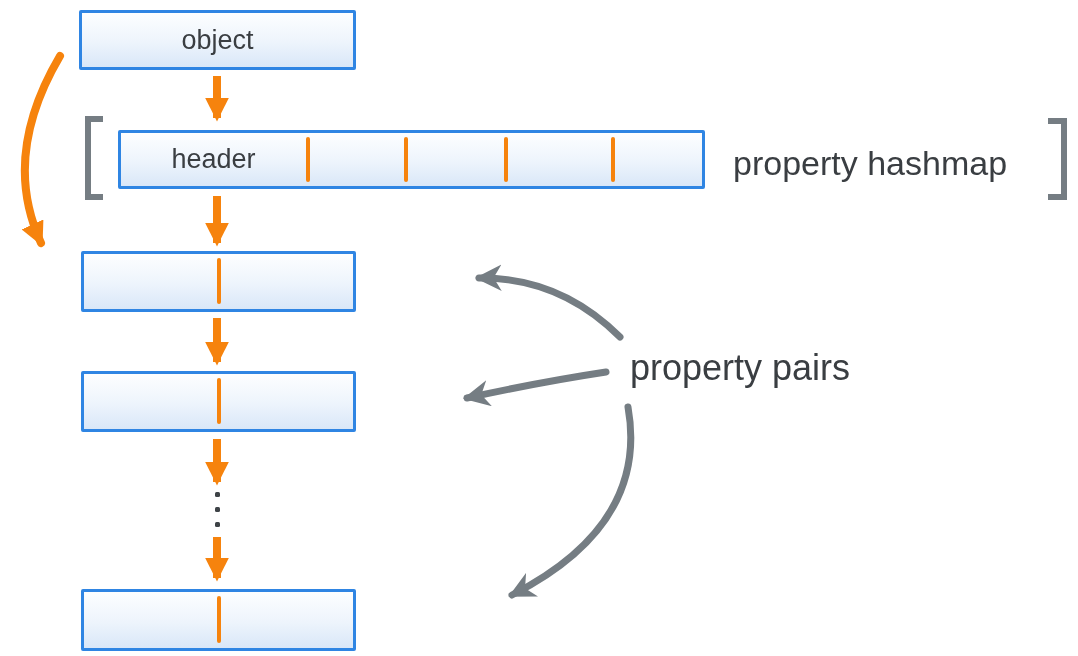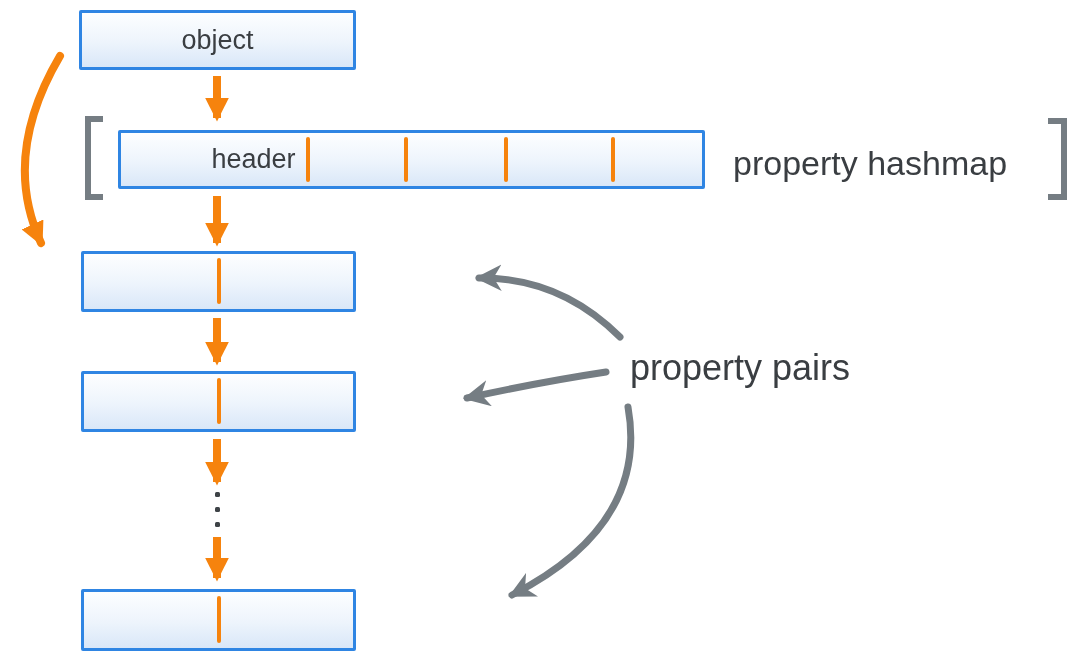--- a/index.html
+++ b/index.html
@@ -23,21 +23,21 @@
   .gray-fill{fill:var(--gray);}
   .box{
     position:absolute;box-sizing:border-box;z-index:2;
     border:3px solid var(--blue);border-radius:2px;
     background:linear-gradient(180deg,var(--box-fill-top) 0%, #EDF4FC 55%, var(--box-fill-bottom) 100%);
     display:flex;align-items:center;justify-content:center;
     color:var(--text);font-size:27px;
   }
   .object-box{left:79px;top:10px;width:277px;height:60px;}
   .header-box{left:118px;top:130px;width:587px;height:59px;justify-content:flex-start;}
-  .header-cell{width:185px;display:flex;align-items:center;justify-content:center;margin-left:40px;}
+  .header-cell{width:185px;display:flex;align-items:center;justify-content:center;}
   .slot-divider{position:absolute;top:4px;bottom:4px;width:4px;background:var(--orange);border-radius:2px;}
   .pair-box{left:81px;width:275px;height:61px;}
   .pair-divider{position:absolute;top:4px;bottom:5px;left:calc(50% - 2px);width:4px;background:var(--orange);border-radius:2px;}
   .bracket{position:absolute;box-sizing:border-box;z-index:2;}
   .bracket-left{left:85px;top:116px;width:18px;height:84px;
     border-left:6px solid var(--gray);border-top:6px solid var(--gray);border-bottom:6px solid var(--gray);}
   .bracket-right{left:1048px;top:118px;width:19px;height:82px;
     border-right:6px solid var(--gray);border-top:6px solid var(--gray);border-bottom:6px solid var(--gray);}
   .diagram-label{position:absolute;z-index:2;color:var(--text);white-space:nowrap;}
   .hashmap-label{left:733px;top:144px;font-size:34px;}

